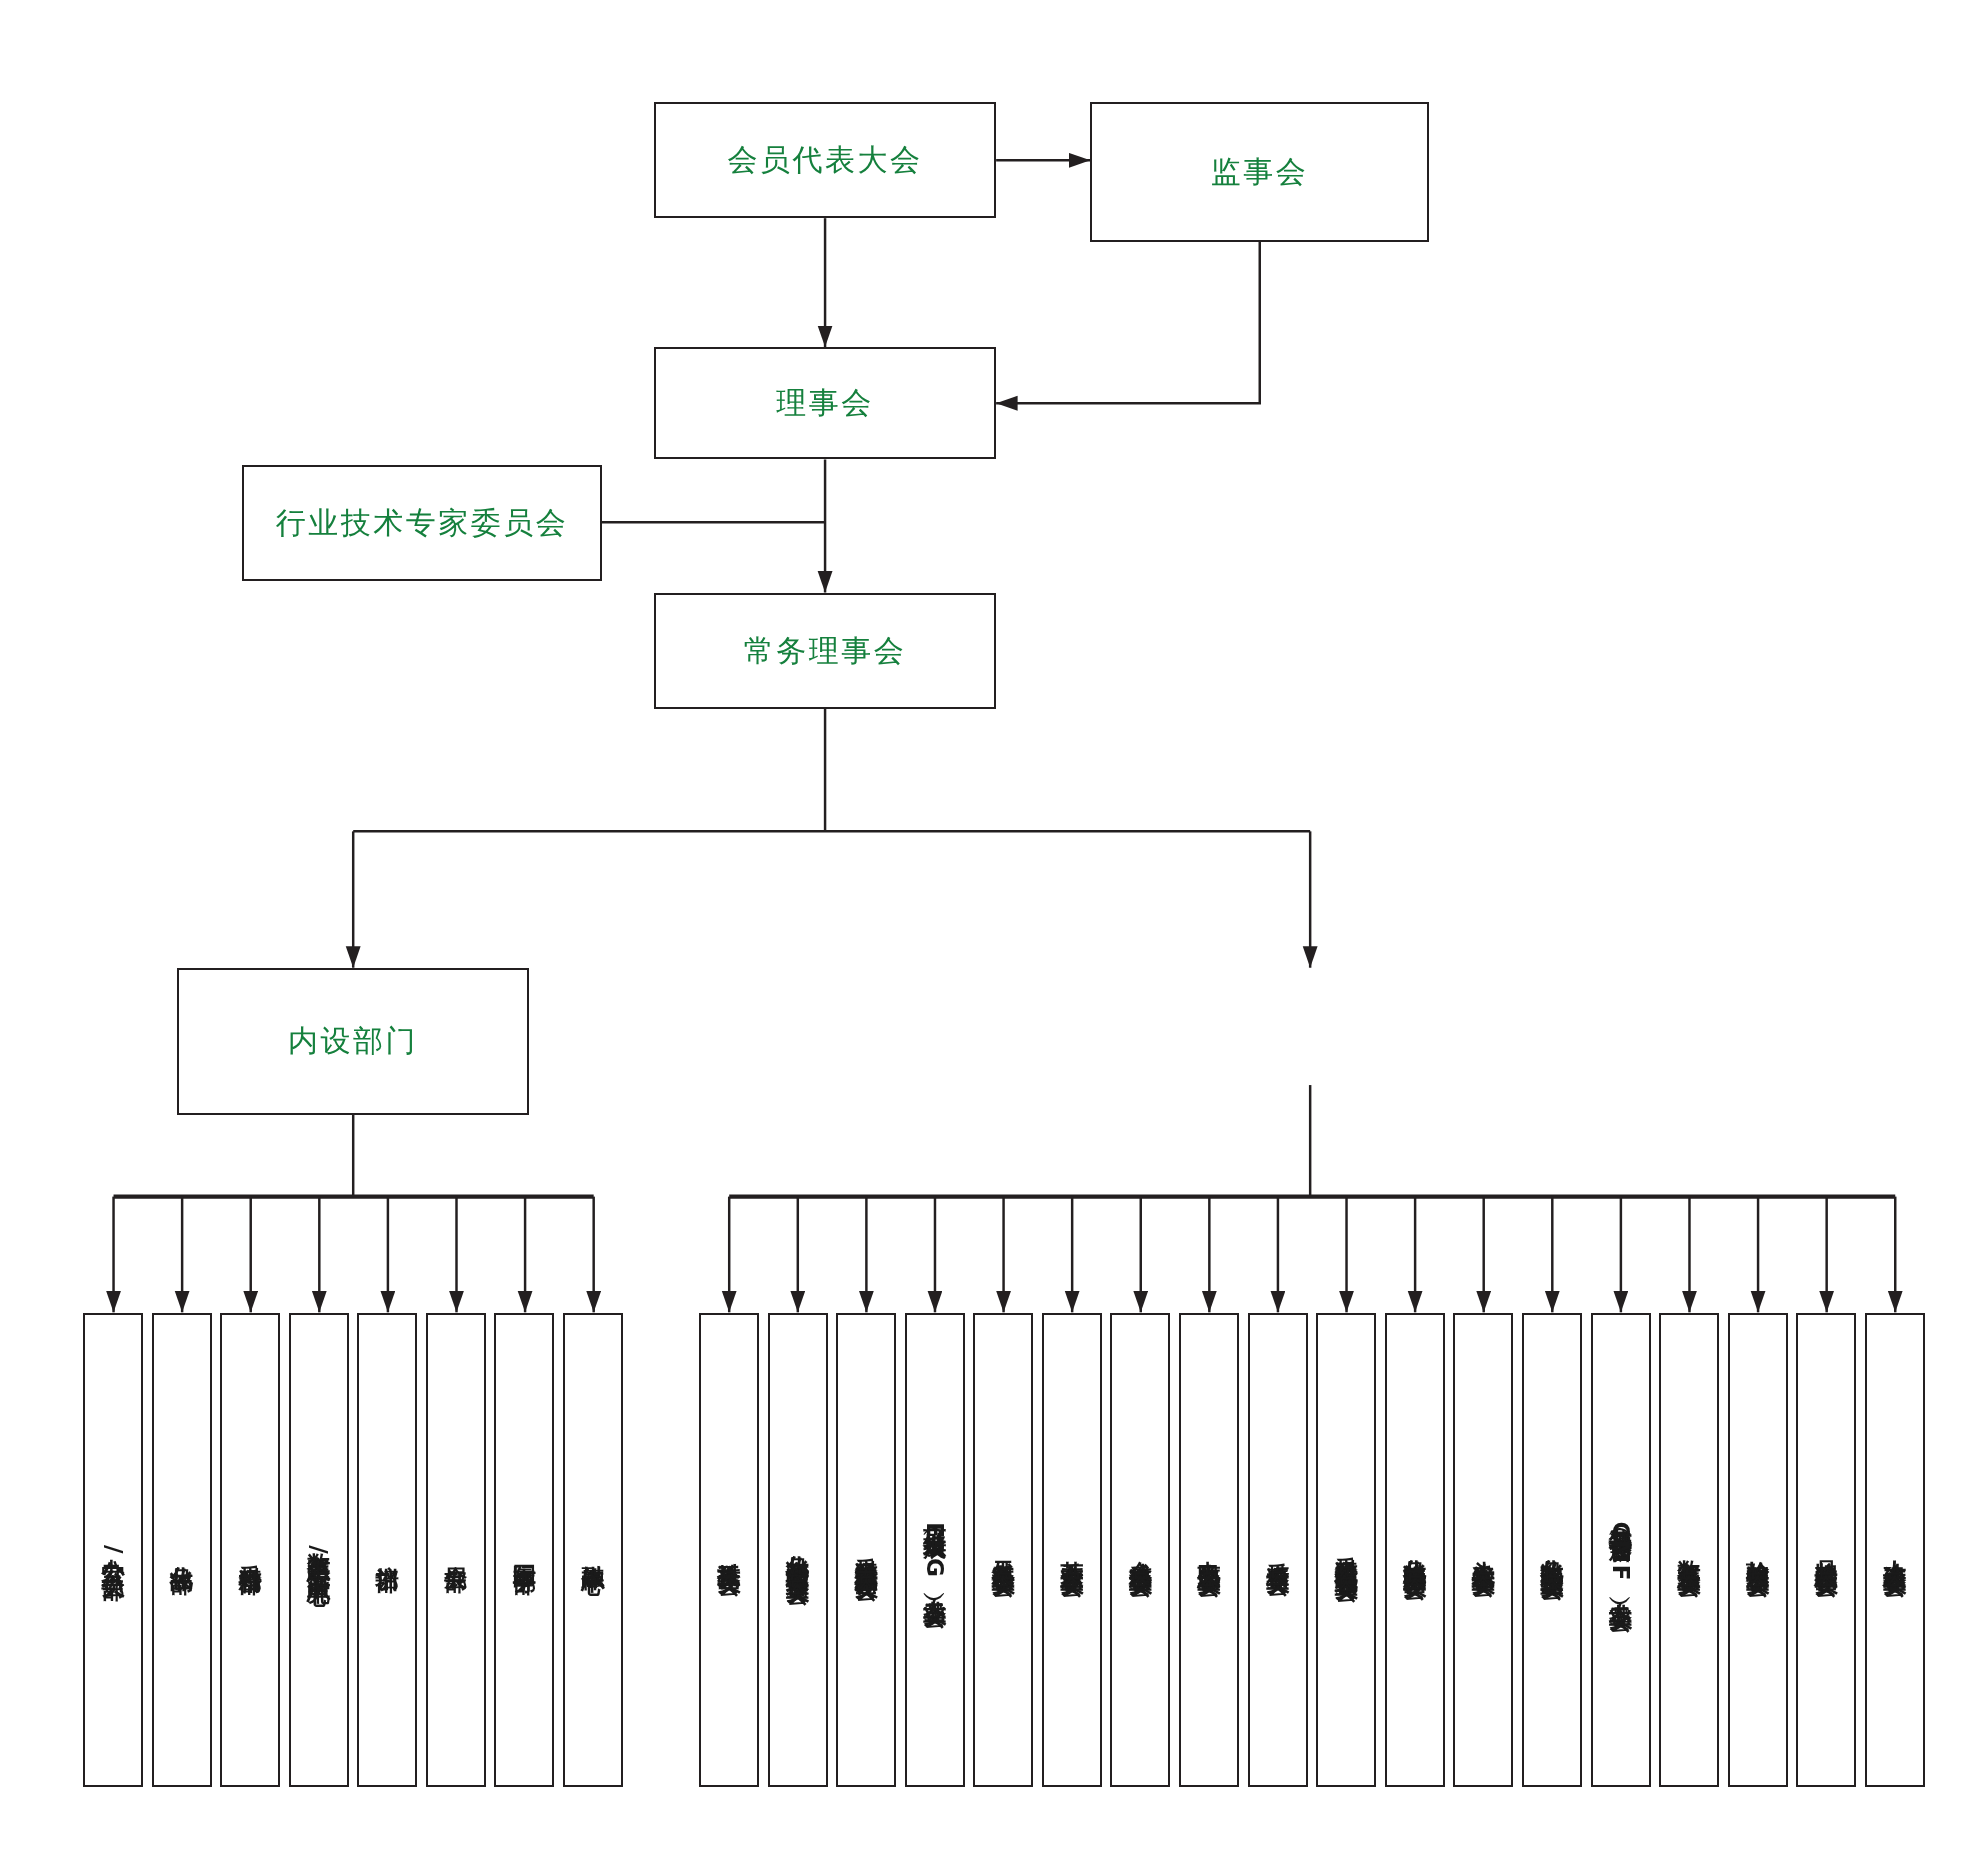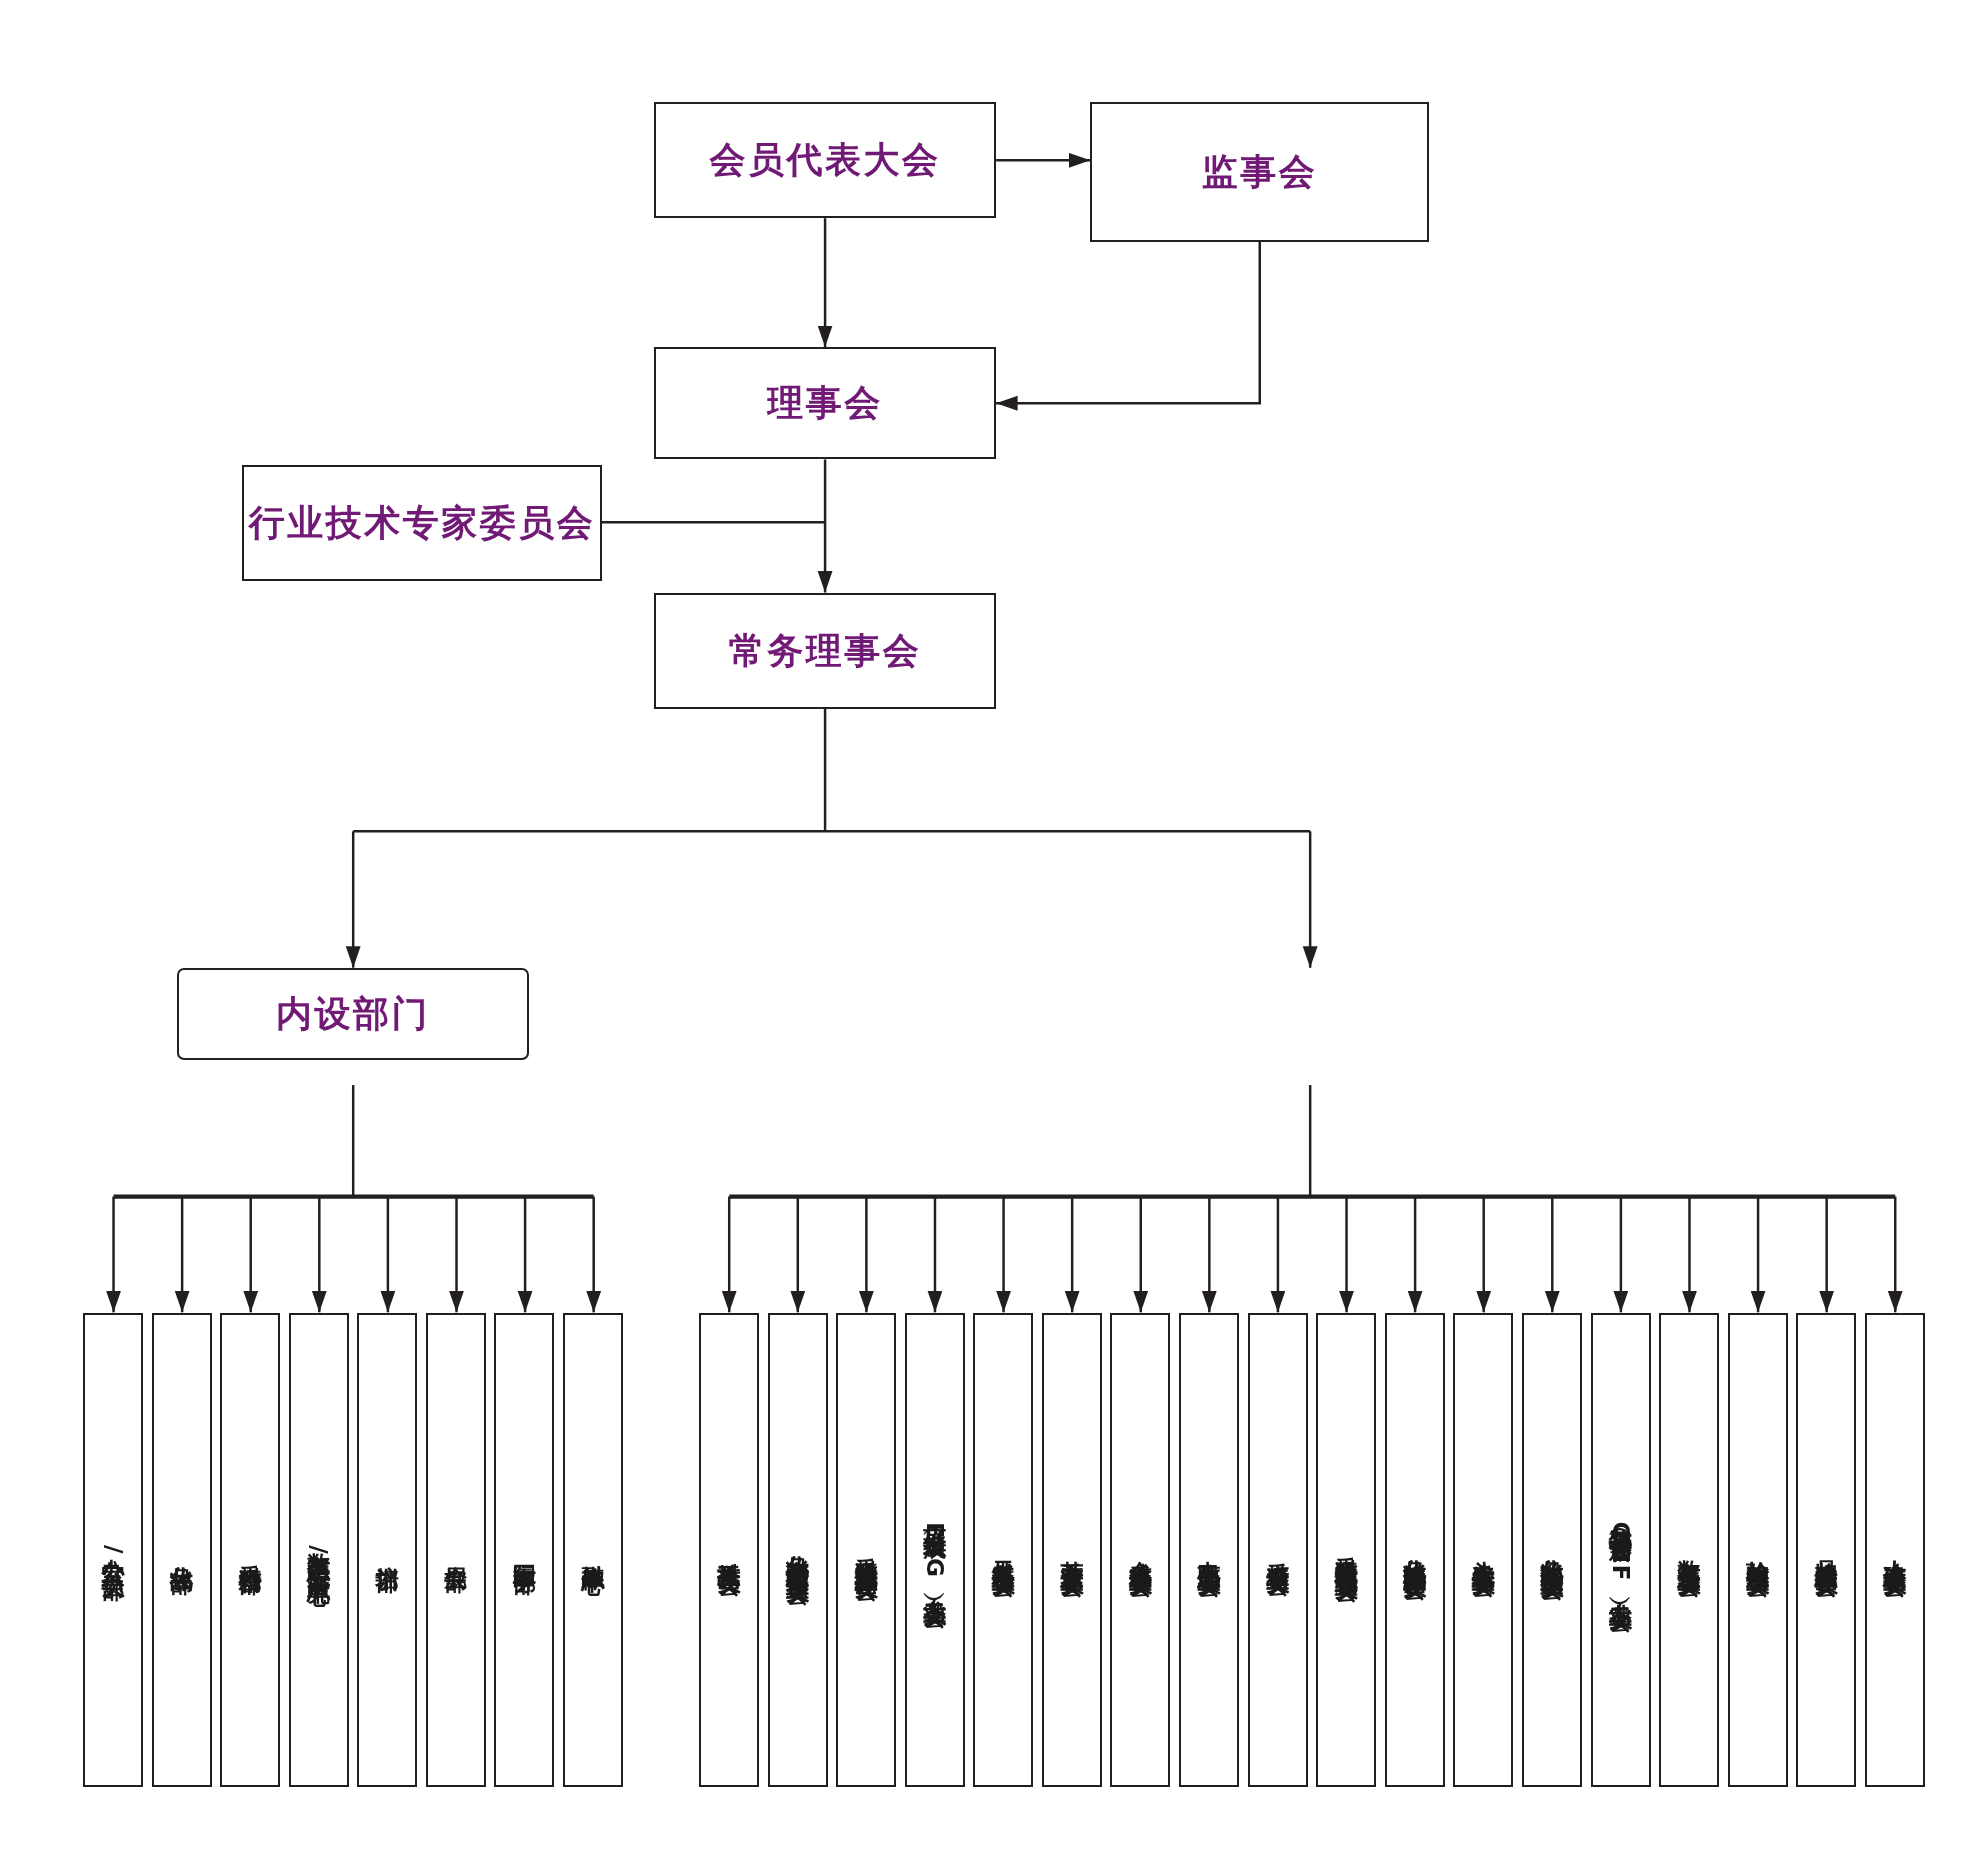--- a/index.html
+++ b/index.html
@@ -26,24 +26,24 @@
   .node {
     position: absolute;
     box-sizing: border-box;
     border: 2.5px solid #231f20;
     background: #ffffff;
     display: flex;
     align-items: center;
     justify-content: center;
   }
   .node-label {
-    font-size: 36px;
-    font-weight: 700;
+    font-size: 30px;
+    font-weight: 400;
     letter-spacing: 2.5px;
-    color: #701a75;
+    color: #15803d;
     white-space: nowrap;
   }
   .vgroup {
     position: absolute;
     top: 1313px;
     height: 474px;
     display: flex;
     justify-content: space-between;
   }
   .vbox {
@@ -140,21 +140,21 @@
   </div>
 
   <div class="node" style="left:198px; top:465px; width:360px; height:116px;margin-left:44px;">
     <span class="node-label">行业技术专家委员会</span>
   </div>
 
   <div class="node" style="left:654px; top:593px; width:342px; height:116px;">
     <span class="node-label">常务理事会</span>
   </div>
 
-  <div class="node" style="left:177px; top:968px; width:352px; height:92px;border-radius:7px;">
+  <div class="node" style="left:177px; top:968px; width:352px; height:147px;">
     <span class="node-label">内设部门</span>
   </div>
 
 
   <div class="vgroup" style="left:83px; width:540px;">
     <div class="vbox">
       <span class="vtext">办公室/会员部</span>
     </div>
     <div class="vbox">
       <span class="vtext">化妆品部</span>

